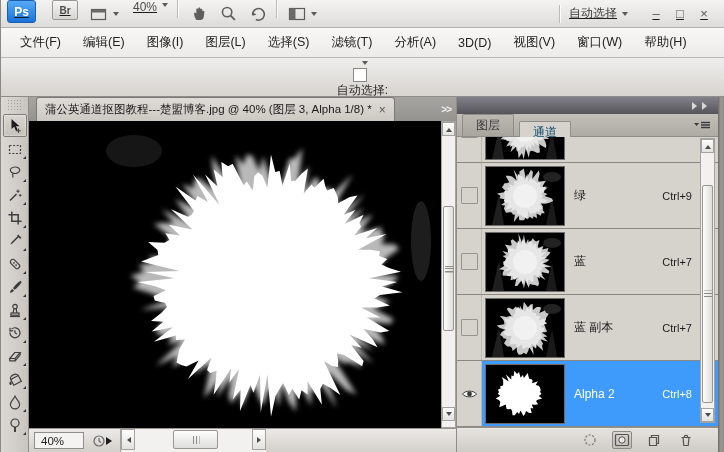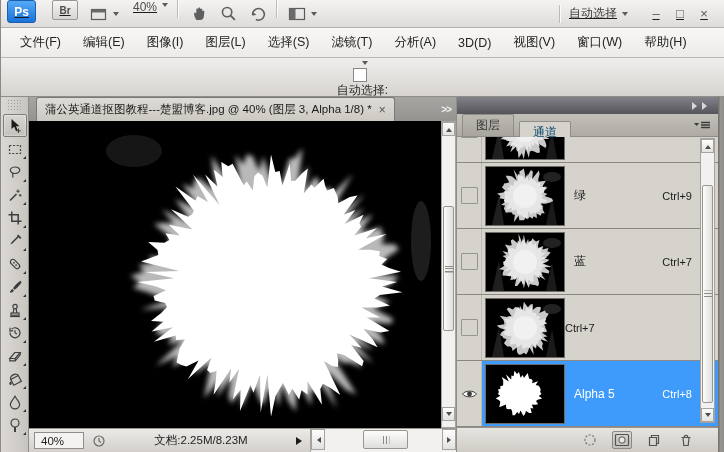--- a/index.html
+++ b/index.html
@@ -414,21 +414,20 @@
   </div>
 
   <div class="statusbar">
     <div class="zoomfield">
         <span>40%</span>
       </div>
     <svg class="statusicon" width="14" height="14" viewBox="0 0 14 14">
       <circle cx="7" cy="7" r="5" class="ic" style="stroke:#6a6a6a"></circle>
         <path d="M7 4 v3 l2 1.5" class="ic" style="stroke:#6a6a6a"></path>
     </svg>
-    <span class="docinfo">文档:2.25M/8.23M</span>
     <span class="statuspop"></span>
     <div class="hscroll">
       <div class="sbbtn" style="left:0;top:0;width:14px;height:21px;">
           <span class="tri left"></span>
         </div>
       <div class="sbthumb h" style="left:52px;top:1px;width:45px;height:19px;"></div>
       <div class="sbbtn" style="right:0;top:0;width:14px;height:21px;">
           <span class="tri right"></span>
         </div>
     </div>
@@ -524,39 +523,40 @@
               <svg viewBox="0 0 78 58" width="78" height="58">
                 <rect width="78" height="58" fill="#000"></rect>
                 <path d="M6 58 L13 28 L18 58Z" fill="#1f1f1f"></path>
                 <path d="M60 58 L66 30 L71 58Z" fill="#1a1a1a"></path>
                 <ellipse cx="66" cy="10" rx="9" ry="5" fill="#222"></ellipse>
                 <path d="M59.4 29.0L60.6 30.9L60.6 32.9L55.8 33.6L61.5 37.4L57.4 37.9L61.9 42.7L54.5 40.2L57.0 44.7L56.0 46.7L57.1 51.7L49.6 45.0L50.1 49.7L46.7 47.1L47.7 55.7L43.4 48.2L42.1 52.2L40.2 55.5L37.9 53.8L35.4 55.4L32.9 55.8L31.1 53.2L30.7 48.5L26.6 52.0L25.9 48.9L24.2 47.5L21.3 47.5L19.6 46.0L18.0 44.2L20.6 40.0L17.5 39.3L16.5 37.4L14.0 35.9L15.5 33.3L19.1 30.8L13.8 29.0L10.7 26.5L18.4 25.3L18.2 23.3L17.5 20.9L13.7 16.8L20.6 18.0L22.8 17.2L25.6 17.3L20.7 9.9L22.6 8.5L26.9 10.6L28.2 8.9L29.9 7.6L33.5 12.1L33.9 6.6L36.6 11.5L37.8 2.7L40.0 5.8L41.8 8.6L44.4 5.4L46.8 4.9L46.7 10.9L50.2 8.3L53.1 7.7L55.2 8.7L53.3 14.0L58.9 11.6L60.0 13.8L62.8 14.8L60.2 18.8L59.5 21.3L58.8 23.5L57.8 25.6L59.1 27.2Z" fill="#c9c9c9"></path>
                 <path d="M58.0 29.0L58.2 31.0L57.0 32.8L54.0 33.9L55.5 36.3L55.8 38.7L54.6 40.3L52.7 41.3L52.4 43.9L50.5 44.8L50.4 48.8L45.9 44.5L44.8 46.8L43.2 49.0L41.0 48.1L39.0 49.2L36.8 50.0L35.5 45.3L32.9 47.7L30.5 48.1L29.9 44.8L27.2 45.3L23.9 45.8L23.6 42.9L25.0 39.2L25.7 36.7L21.1 37.0L18.6 35.6L17.1 33.7L21.0 30.9L17.6 29.0L19.8 27.0L20.8 25.1L20.1 22.9L18.1 19.7L23.7 20.2L23.0 17.4L27.7 18.8L27.3 16.0L28.8 15.0L29.3 12.3L30.2 9.3L32.2 8.1L35.2 11.1L37.1 10.5L39.0 12.7L41.2 7.8L42.9 10.6L46.2 6.7L46.2 12.8L47.7 14.0L50.1 13.7L50.3 16.5L52.5 16.9L54.5 17.7L52.5 21.2L60.2 19.5L58.6 22.6L61.2 24.3L54.1 27.4Z" fill="#e6e6e6"></path>
                 <circle cx="39" cy="29" r="12" fill="#f1f1f1"></circle>
               </svg>
             </div>
+          <span class="chname">蓝 副本</span>
           <span class="chkey">Ctrl+7</span>
         </div>
       </div>
       <div class="chrow selrow">
         <div class="gutter">
           <svg width="17" height="12" viewBox="0 0 17 12">
             <path d="M1.5 6 C4 2.2 13 2.2 15.5 6 C13 9.8 4 9.8 1.5 6 Z" fill="#f5f5f3" stroke="#3c3c3c" stroke-width="1"></path>
             <circle cx="8.5" cy="6" r="2.4" fill="#3c3c3c"></circle>
           </svg>
         </div>
         <div class="chbody">
           <div class="thumb">
               <svg viewBox="0 0 78 58" width="78" height="58">
                 <rect width="78" height="58" fill="#000"></rect>
                 <path d="M55.5 29.0L52.7 30.9L56.2 33.6L51.7 34.7L50.0 36.1L52.1 39.2L49.1 39.7L45.8 39.5L47.4 43.4L44.5 43.0L45.7 48.1L43.2 48.1L40.0 45.9L39.0 48.9L37.4 50.9L34.6 45.5L33.0 48.9L31.2 47.0L28.8 50.3L26.5 50.3L26.0 45.8L24.9 44.1L22.9 44.2L20.8 43.9L20.0 42.0L20.0 39.6L13.2 42.2L13.9 39.2L14.3 36.8L12.8 35.1L9.6 33.6L14.3 30.8L11.9 29.0L13.0 27.0L11.9 24.8L14.5 23.4L14.2 21.2L17.1 20.5L17.2 18.4L17.2 16.1L15.9 11.9L22.7 16.4L20.0 9.5L25.2 14.4L25.4 10.6L27.6 11.2L28.4 5.7L31.0 9.1L33.0 6.9L34.6 12.8L36.8 10.1L37.9 12.9L41.7 8.1L42.5 11.2L43.2 13.7L45.3 14.0L46.6 15.4L46.1 18.2L52.0 16.3L49.7 20.1L52.7 20.8L53.9 22.6L54.7 24.7L54.1 26.9Z" fill="#fff"></path>
                 <circle cx="33" cy="29" r="14" fill="#fff"></circle>
               </svg>
             </div>
-          <span class="chname">Alpha 5</span>
+          <span class="chname">Alpha 2</span>
           <span class="chkey">Ctrl+8</span>
         </div>
       </div>
     </div>
 
     <div class="sb" style="right:3px;top:41px;width:15px;height:285px;">
       <div class="sbbtn" style="left:0;top:0;width:13px;height:14px;">
           <span class="tri up"></span>
         </div>
       <div class="sbthumb" style="left:1px;top:46px;width:11px;height:218px;"></div>

